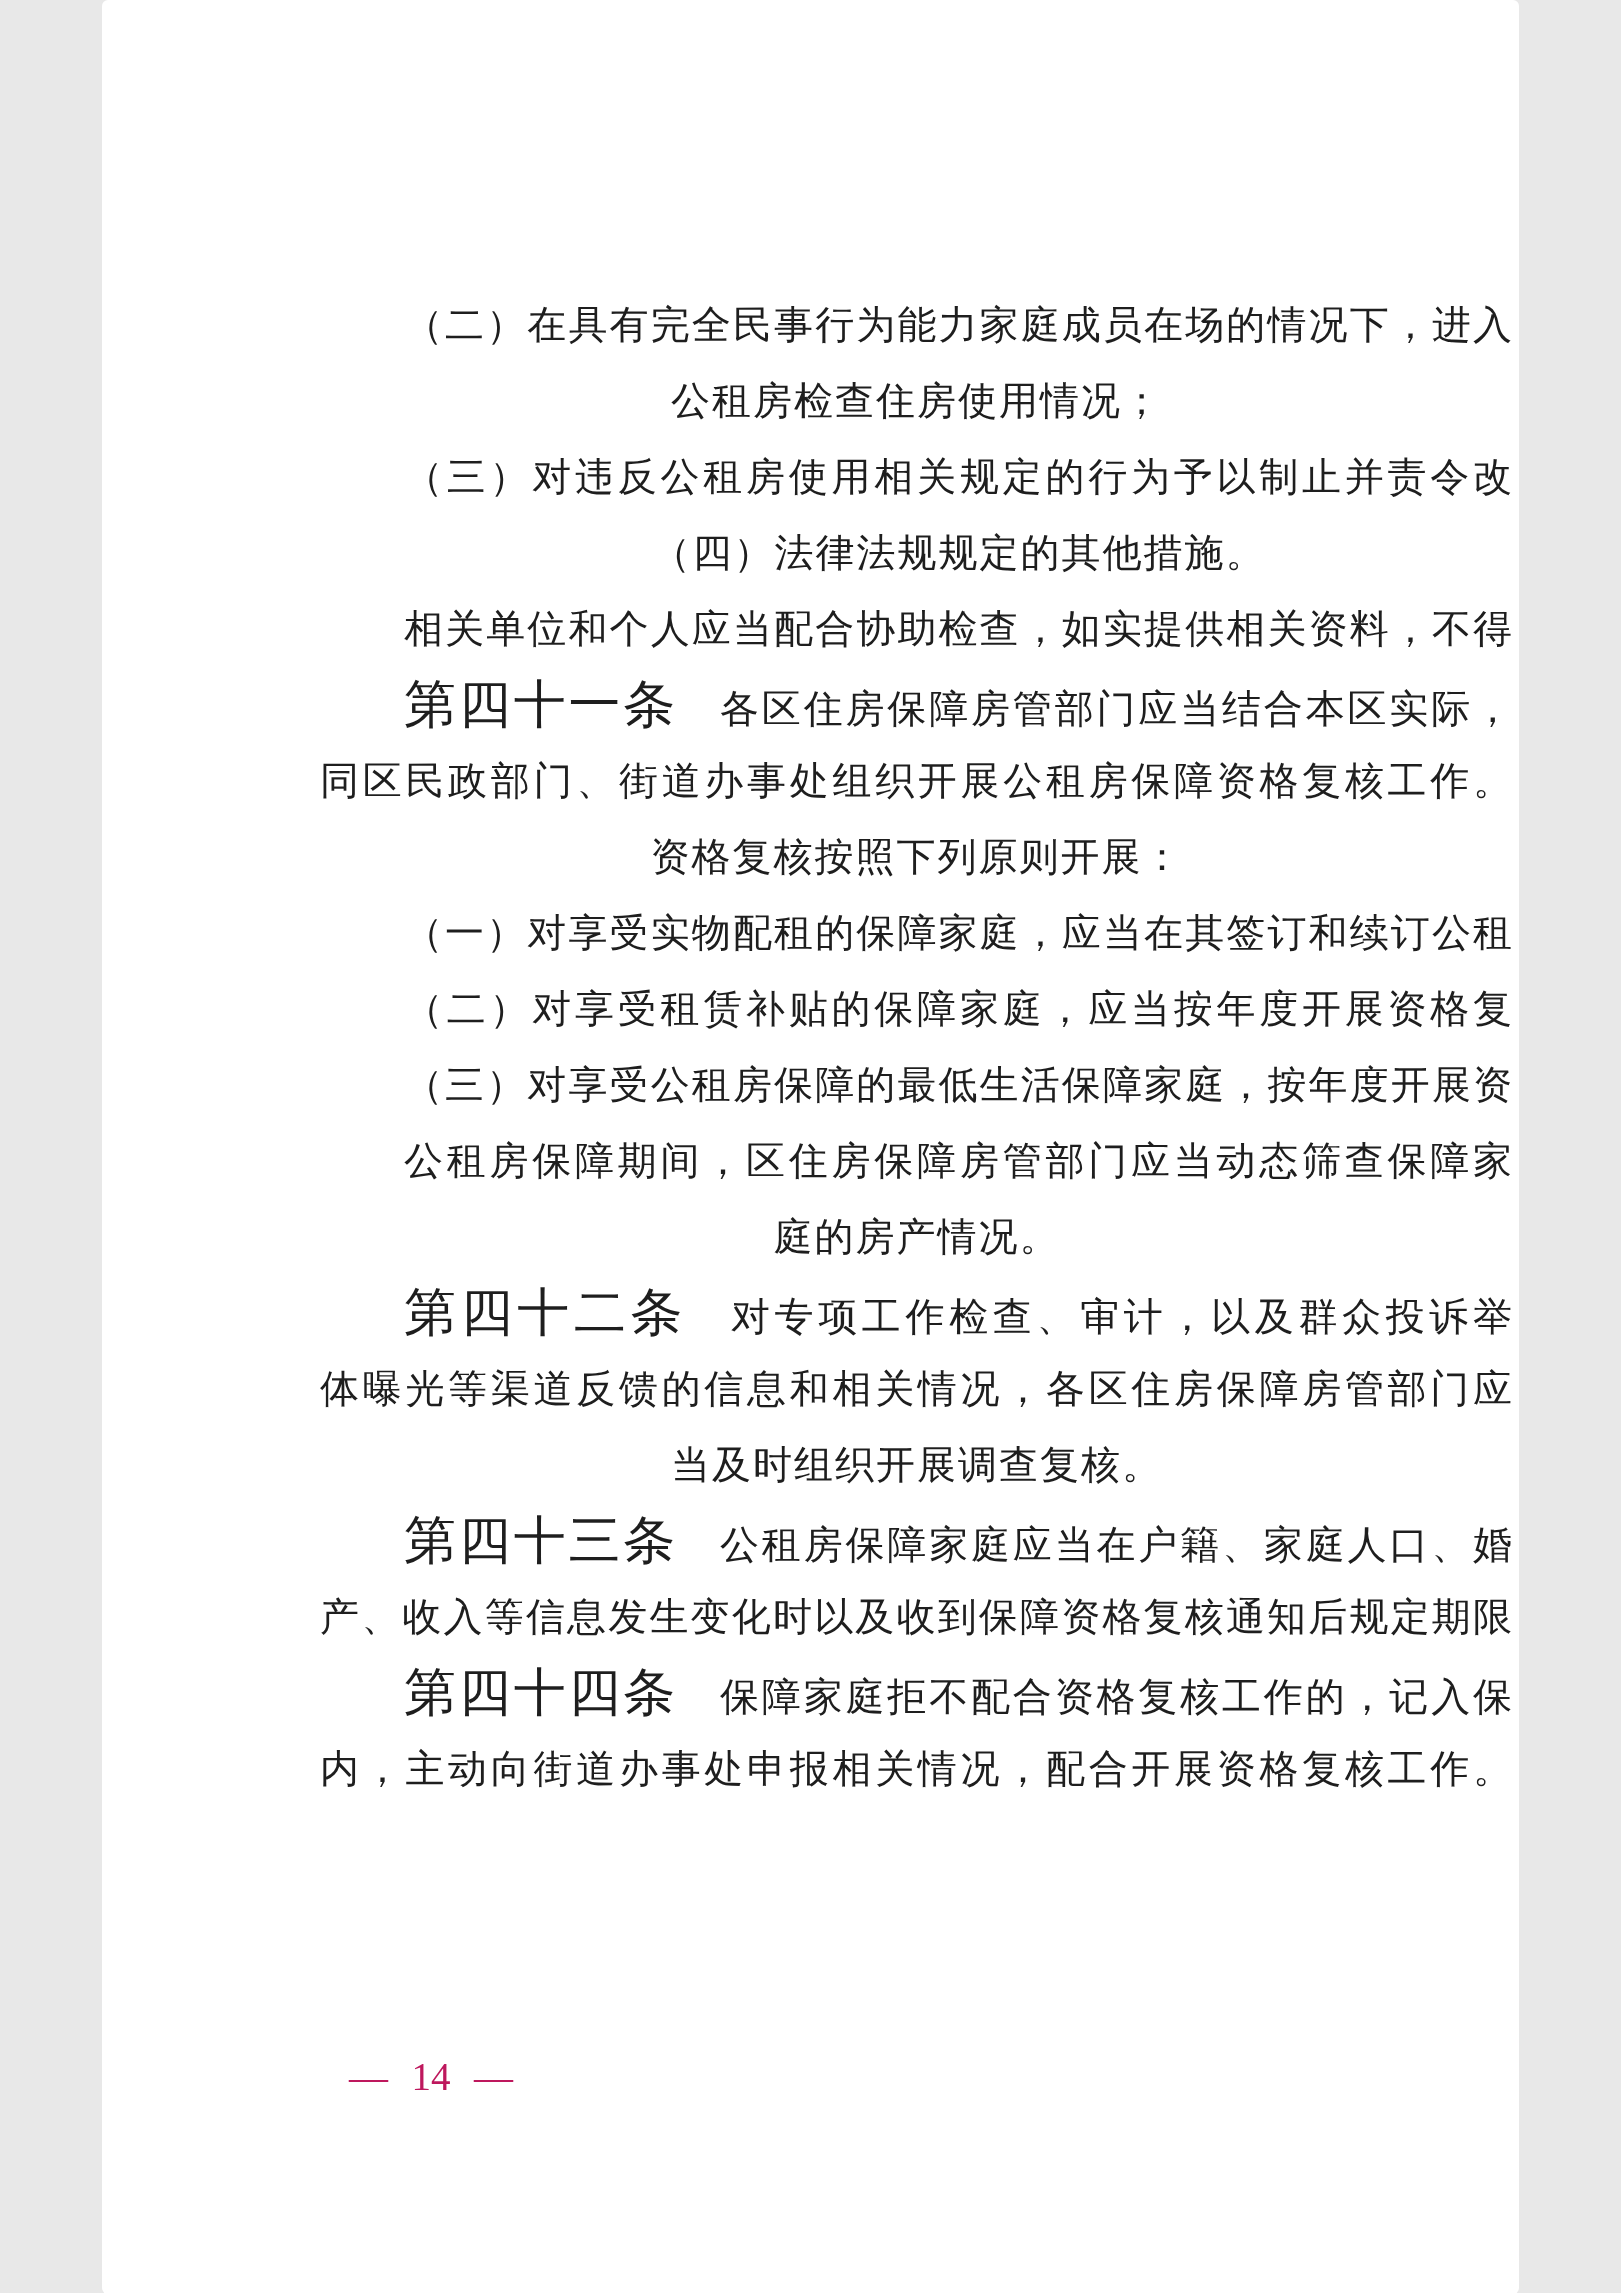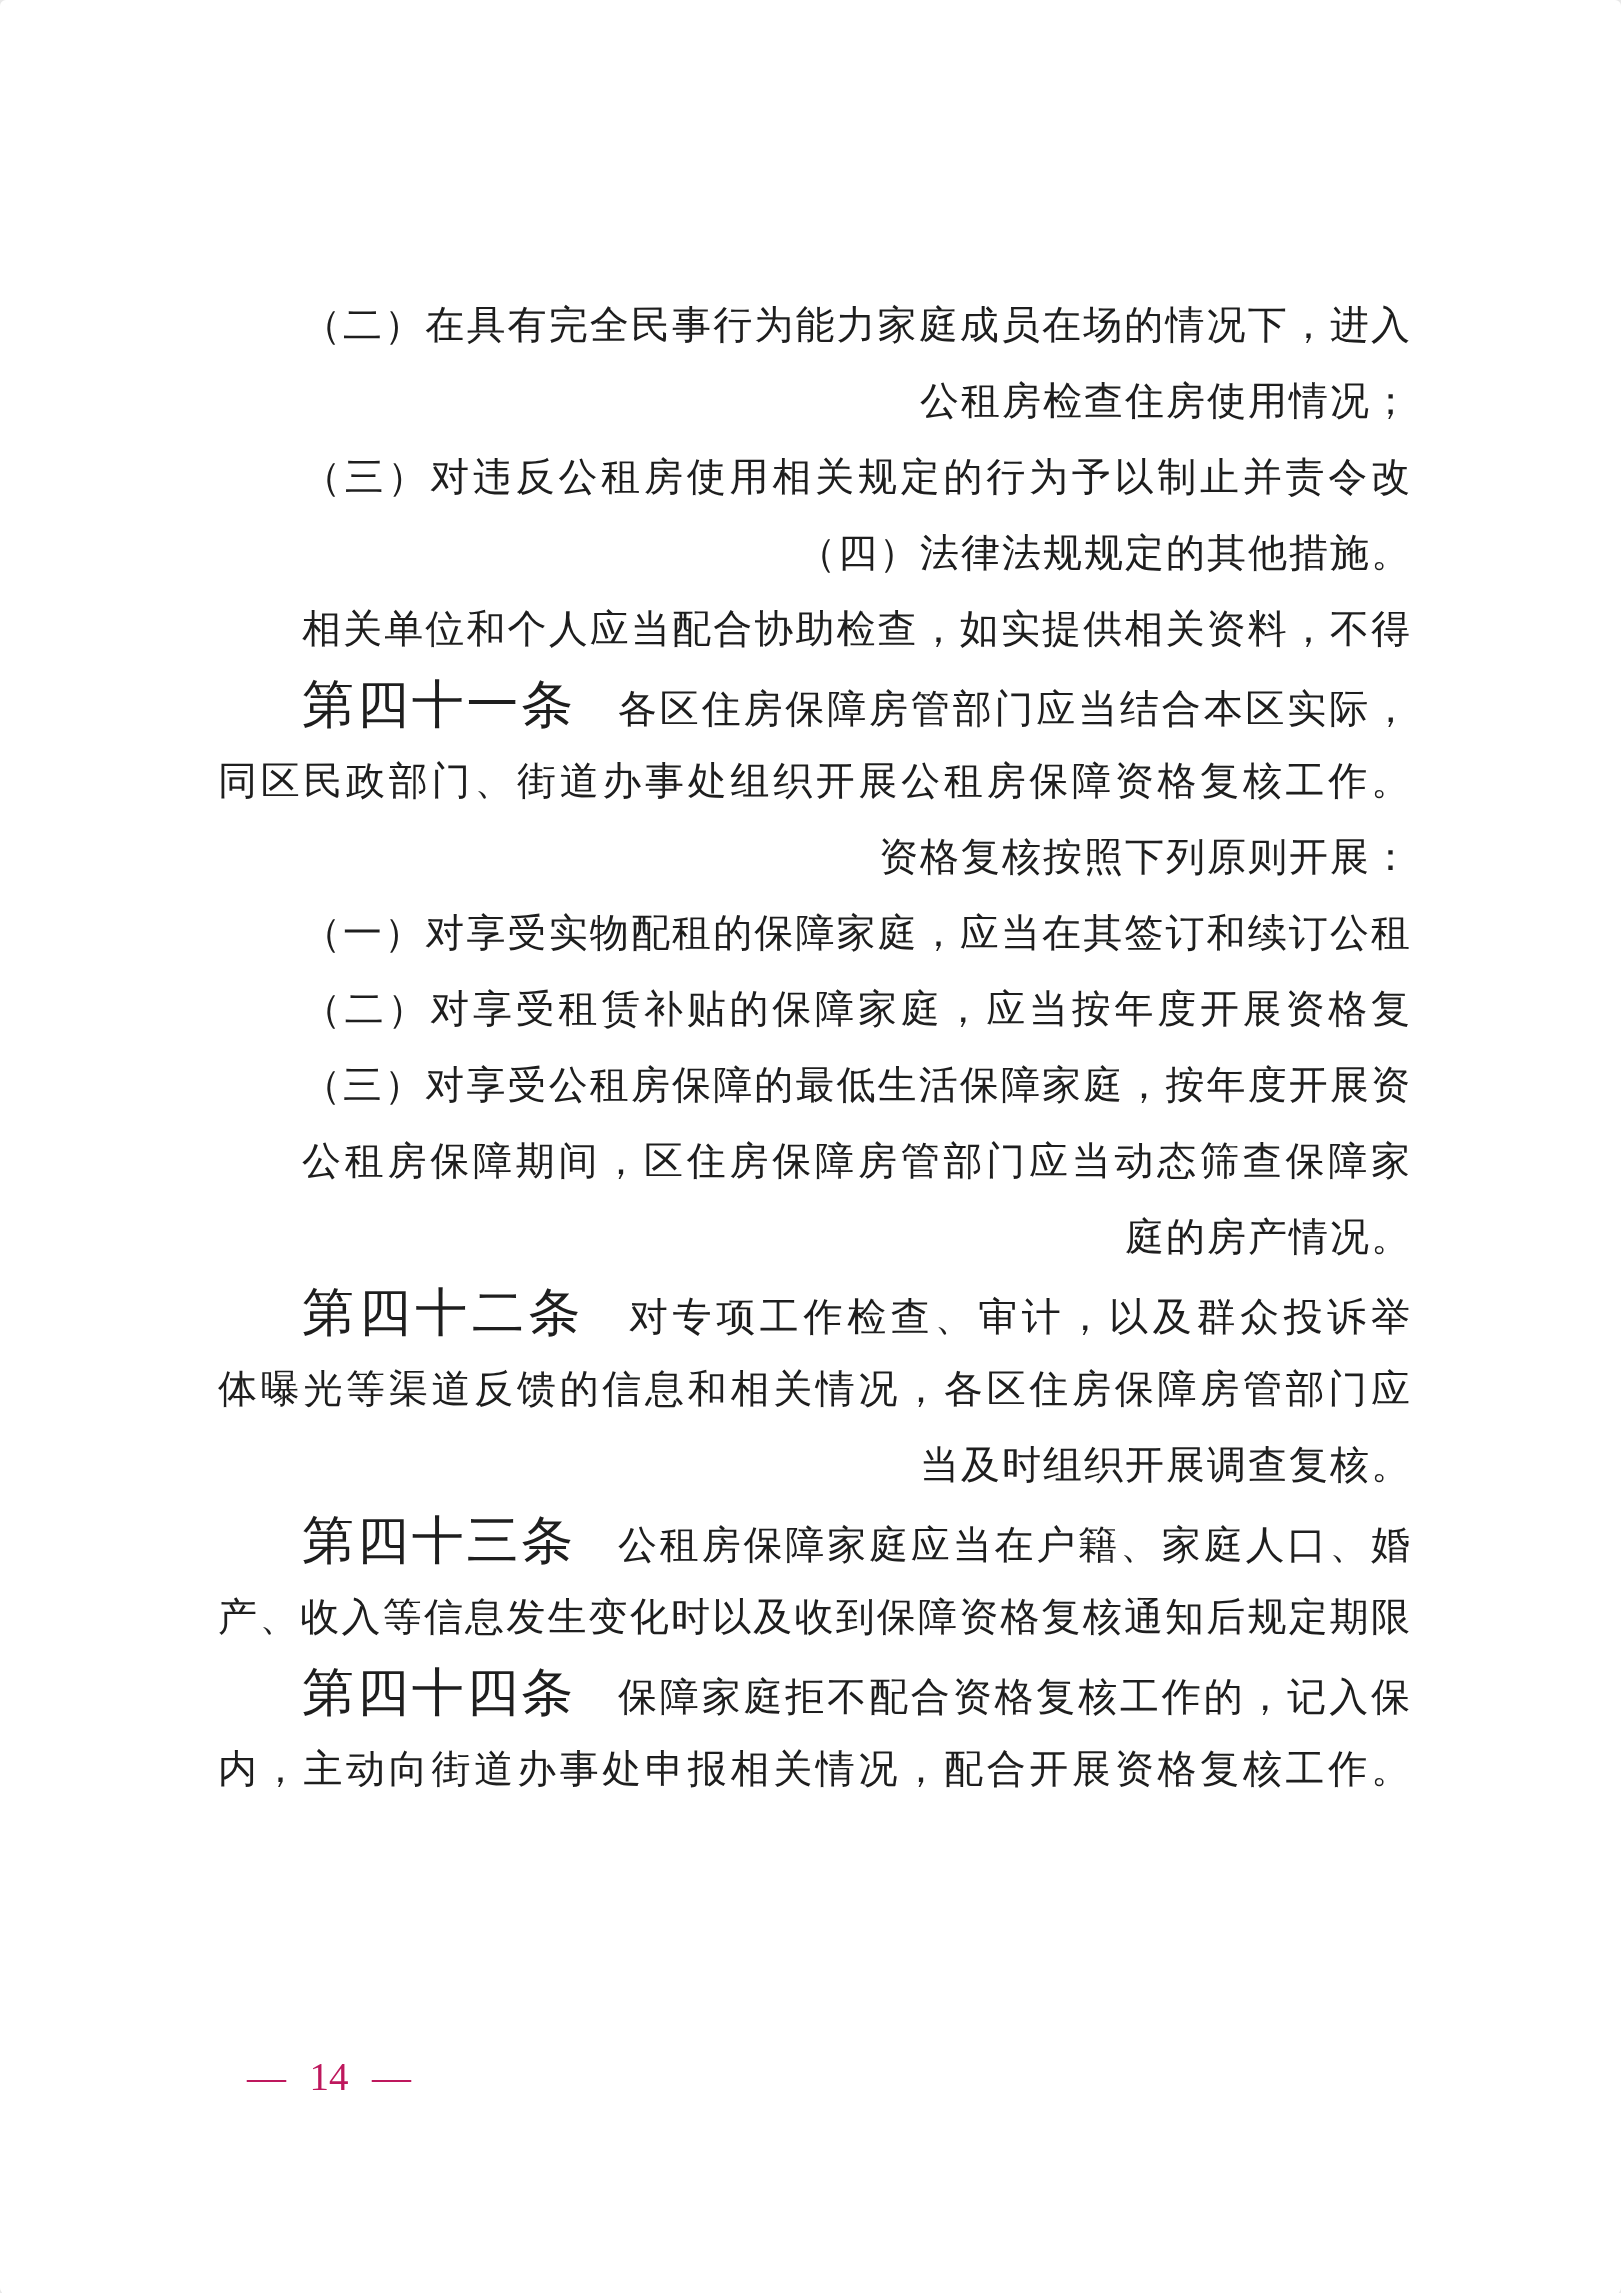--- a/index.html
+++ b/index.html
@@ -6,41 +6,41 @@
     --text-color:#1e1e1e;
     --bg-color:#ffffff;
   }
   html,body{margin:0;padding:0;}
   body{
     background:#e8e8e8;
     font-family:"Liberation Serif","DejaVu Serif",serif;
   }
   .page{
     position:relative;
-    width:1621px;
+    width:1417px;
     height:2294px;
     margin:0 auto;
     background:var(--bg-color);
     color:var(--text-color);
     overflow:hidden;
     border-radius:6px;
   }
   .text-block{
     position:absolute;
     left:218px;
     top:287px;
     width:1194px;
   }
   .line{
     height:76px;
     line-height:76px;
     font-size:39px;
     letter-spacing:2px;
     overflow:hidden;
-    text-align:right;
+    text-align:center;
     white-space:normal;
   }
   .line.fill{
     text-align:justify;
     text-align-last:justify;
   }
   .line.indent{
     text-indent:84px;
   }
   .line b{

